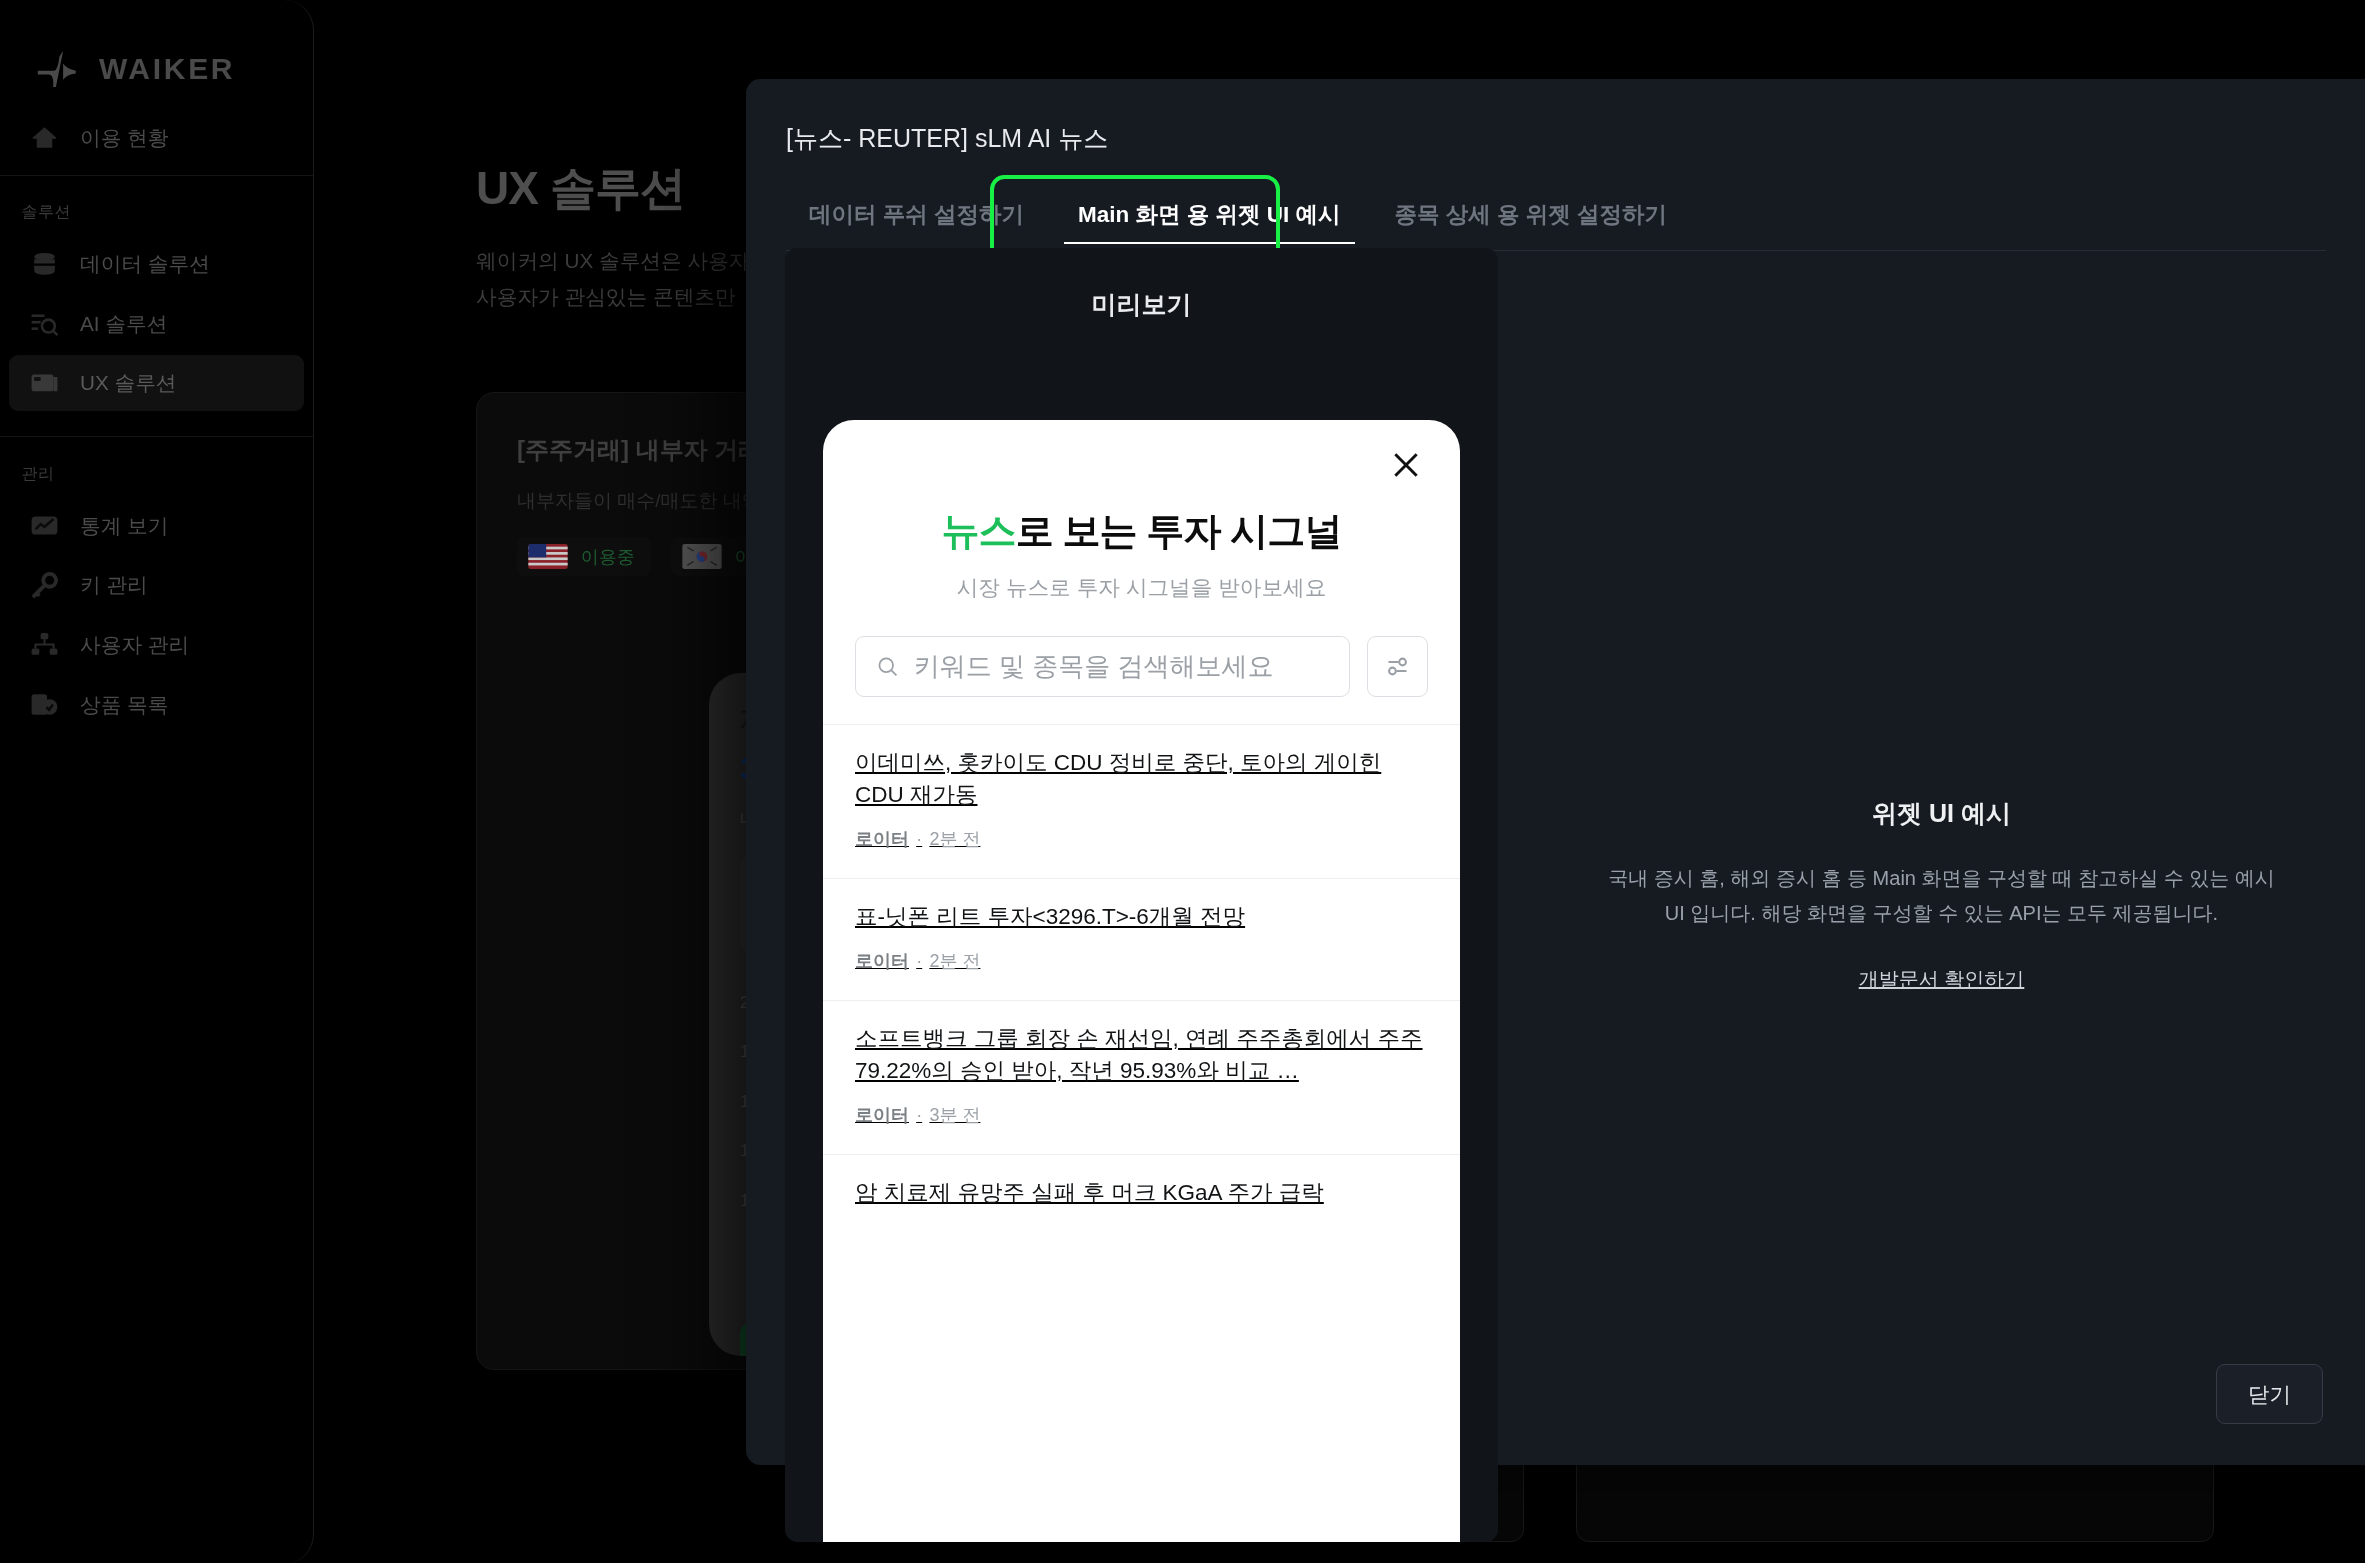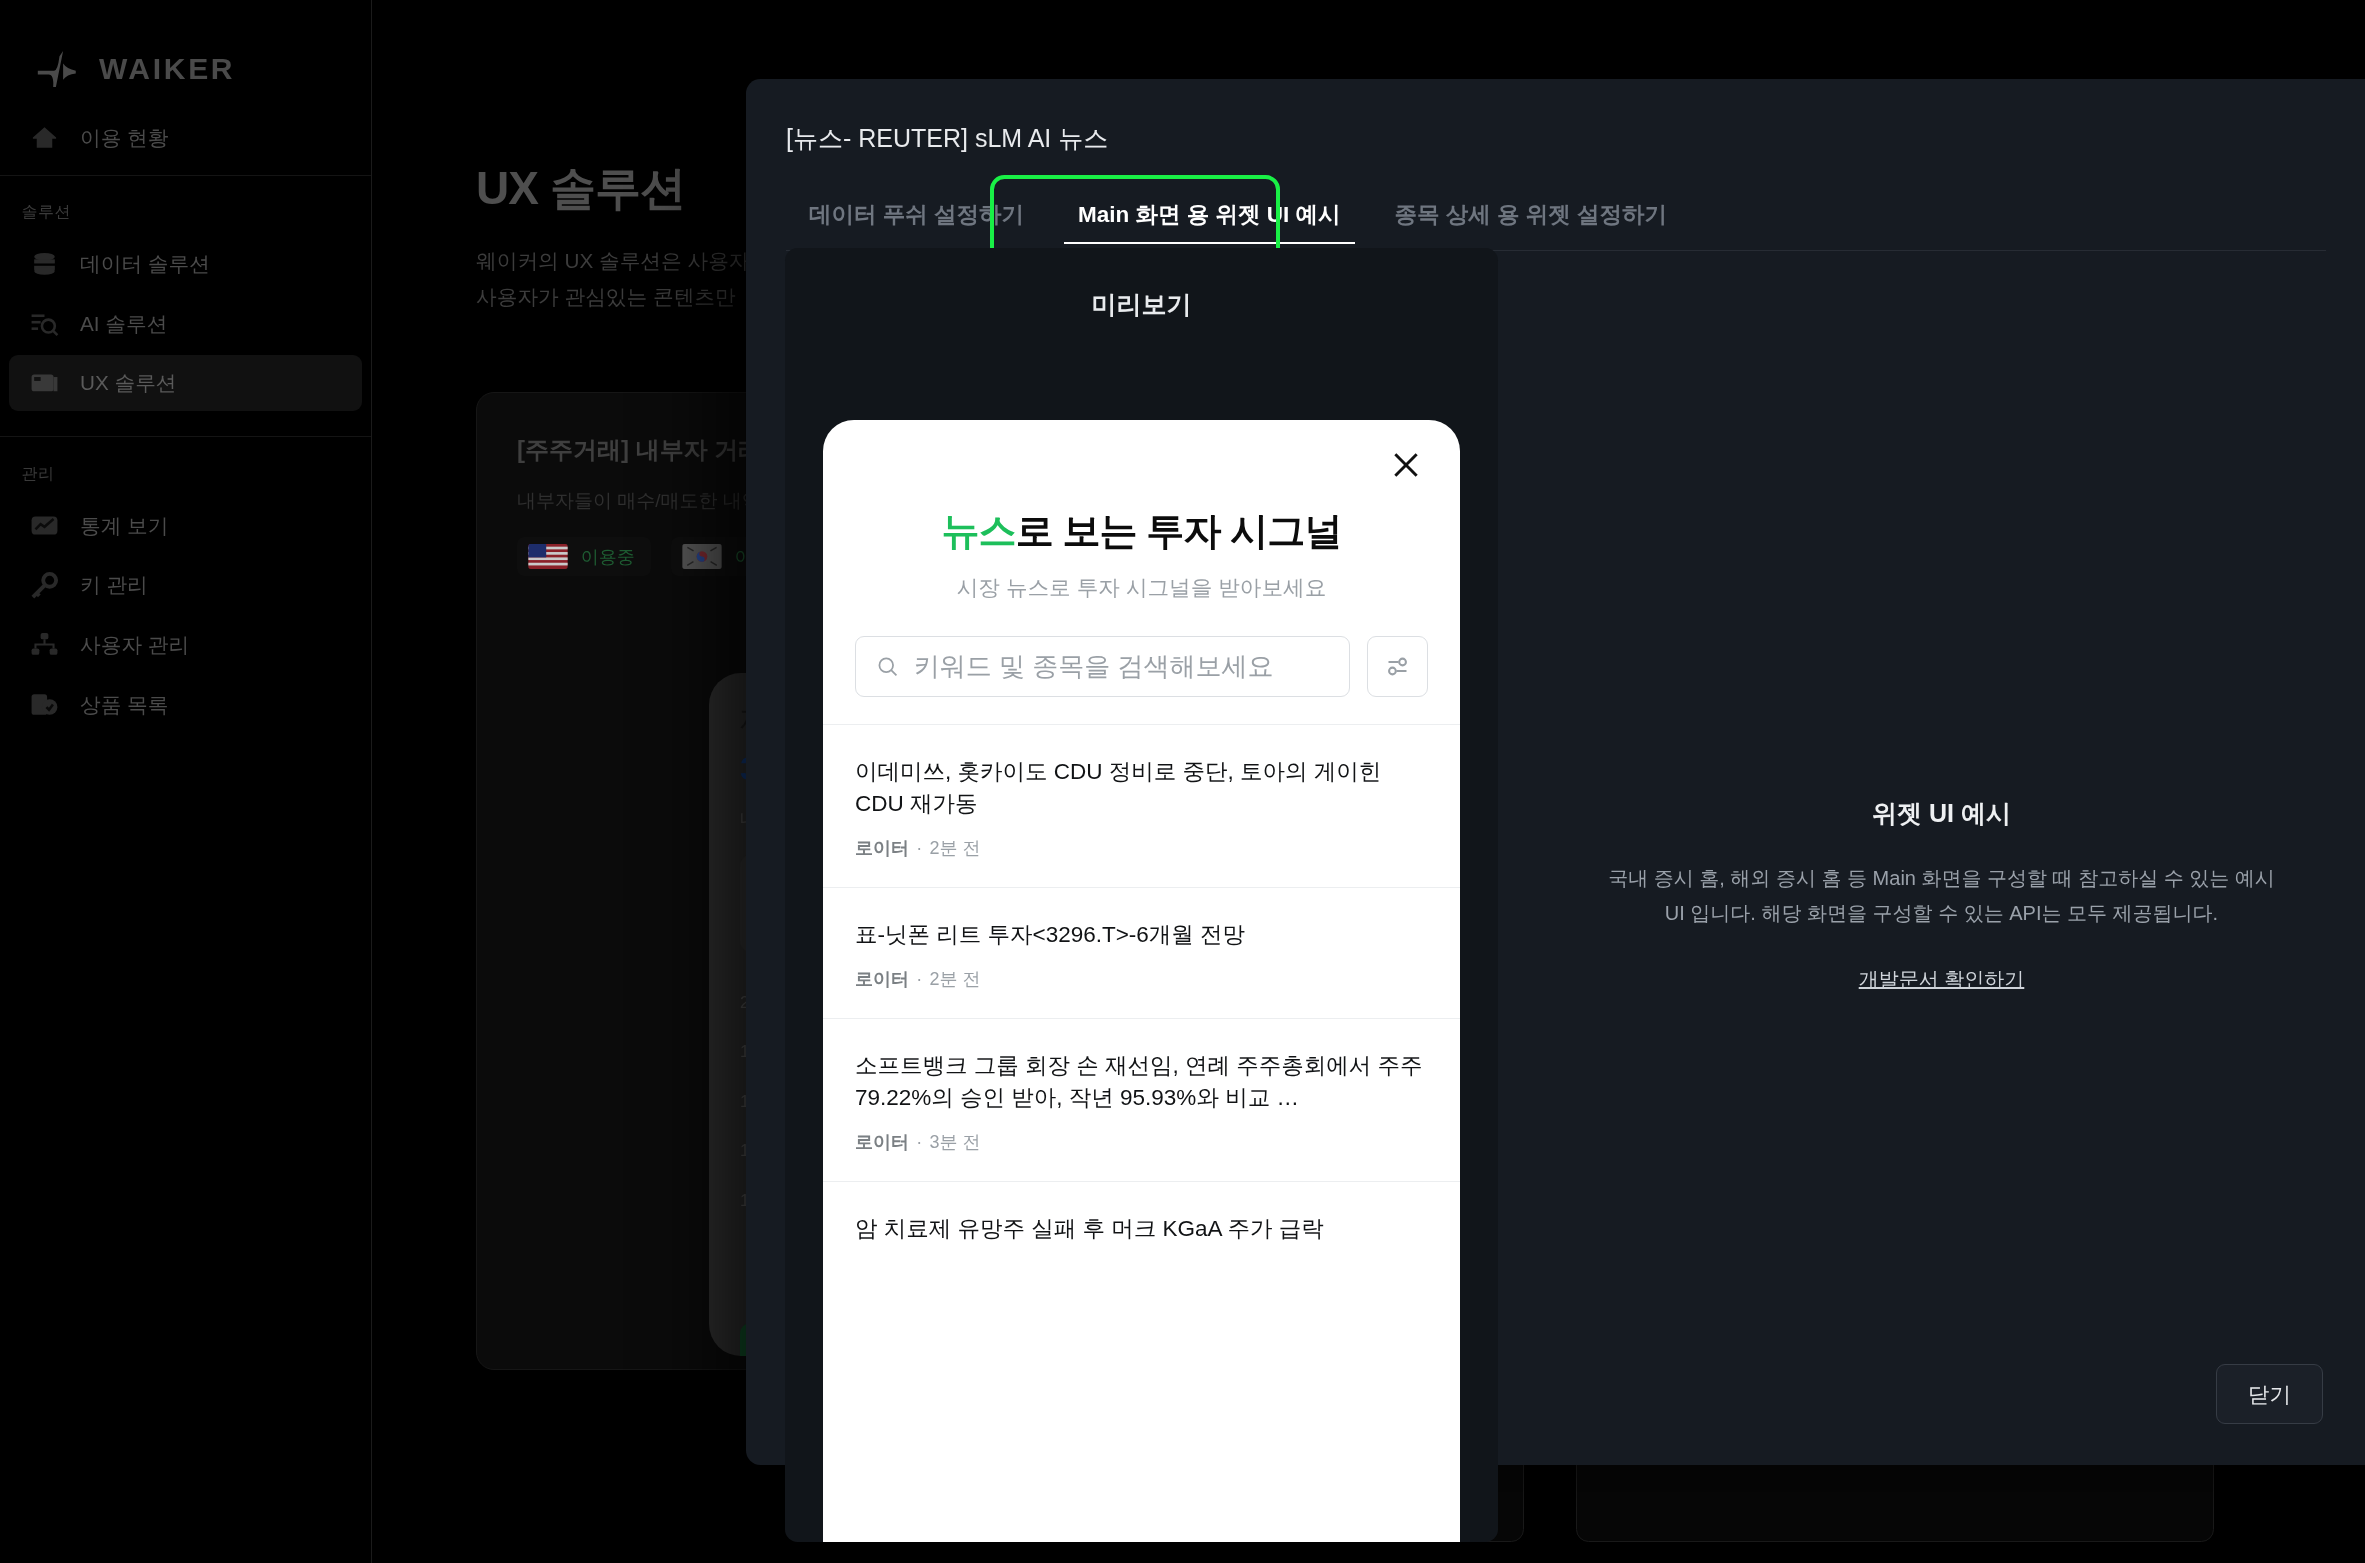--- a/index.html
+++ b/index.html
@@ -8,22 +8,22 @@
     background: #000;
     font-family: "Liberation Sans", "DejaVu Sans", sans-serif;
     overflow: hidden;
   }
   #root { position: relative; width: 2366px; height: 1564px; background: #000; }
 
   
   .bg-app { position: absolute; inset: 0; }
 
   .sidebar {
-    position: absolute; left: 0; top: 0; width: 372px; height: 1564px;
-    background: #000; border-right: 0.9px solid #1b1b1b;
+    position: absolute; left: 0; top: 0; width: 314px; height: 1564px;
+    background: #000; border-right: 0.9px solid #1b1b1b; border-radius: 30px;
   }
   .logo-row { display: flex; align-items: center; gap: 16px; padding: 31px 0 0 36px; height: 106px; }
   .logo-mark { width: 47px; height: 40px; flex: none; }
   .logo-text { color: #4a4a4a; font-size: 30px; font-weight: 700; letter-spacing: 2.7px; }
 
   .nav-divider { height: 0.9px; background: #141414; margin: 9px 0 0 0; }
   .nav-group-label { color: #3a3a3a; font-size: 16px; padding: 27px 0 9px 21.6px; letter-spacing: 0.4px; }
   .nav-item {
     display: flex; align-items: center; gap: 20px;
     height: 56px; margin: 3.6px 9px; padding-left: 20px; border-radius: 9px;
@@ -109,21 +109,21 @@
   .pc-search-row { display: flex; gap: 17px; padding: 34px 32px 0 32px; }
   .pc-search {
     flex: 1; height: 61px; border: 0.9px solid #dcdfe3; border-radius: 9px;
     display: flex; align-items: center; gap: 14.4px; padding: 0 20px;
   }
   .pc-search-ph { color: #9aa0a6; font-size: 26px; }
   .pc-filter-btn { width: 61px; height: 61px; border: 0.9px solid #dcdfe3; border-radius: 9px;
                    display: flex; align-items: center; justify-content: center; }
 
   .news-list { margin-top: 27px; }
-  .news-item { padding: 31px 32px 27px 32px; border-top: 0.9px solid #eceef0; }
+  .news-item { padding: 22px 32px 27px 32px; border-top: 0.9px solid #eceef0; text-decoration: underline; }
   .news-item:first-child { border-top: 0.9px solid #eceef0; }
   .news-title { color: #111315; font-size: 22.5px; line-height: 1.42; font-weight: 400; }
   .news-meta { margin-top: 16px; font-size: 18px; color: #9aa0a6; }
   .news-src { color: #7b8084; font-weight: 700; }
   .news-dot { margin: 0 7.2px; }
 
   .info-pane {
     position: absolute; left: 809px; top: 169px; width: 773px; height: 1294px;
     display: flex; flex-direction: column; align-items: center; justify-content: center;
   }

